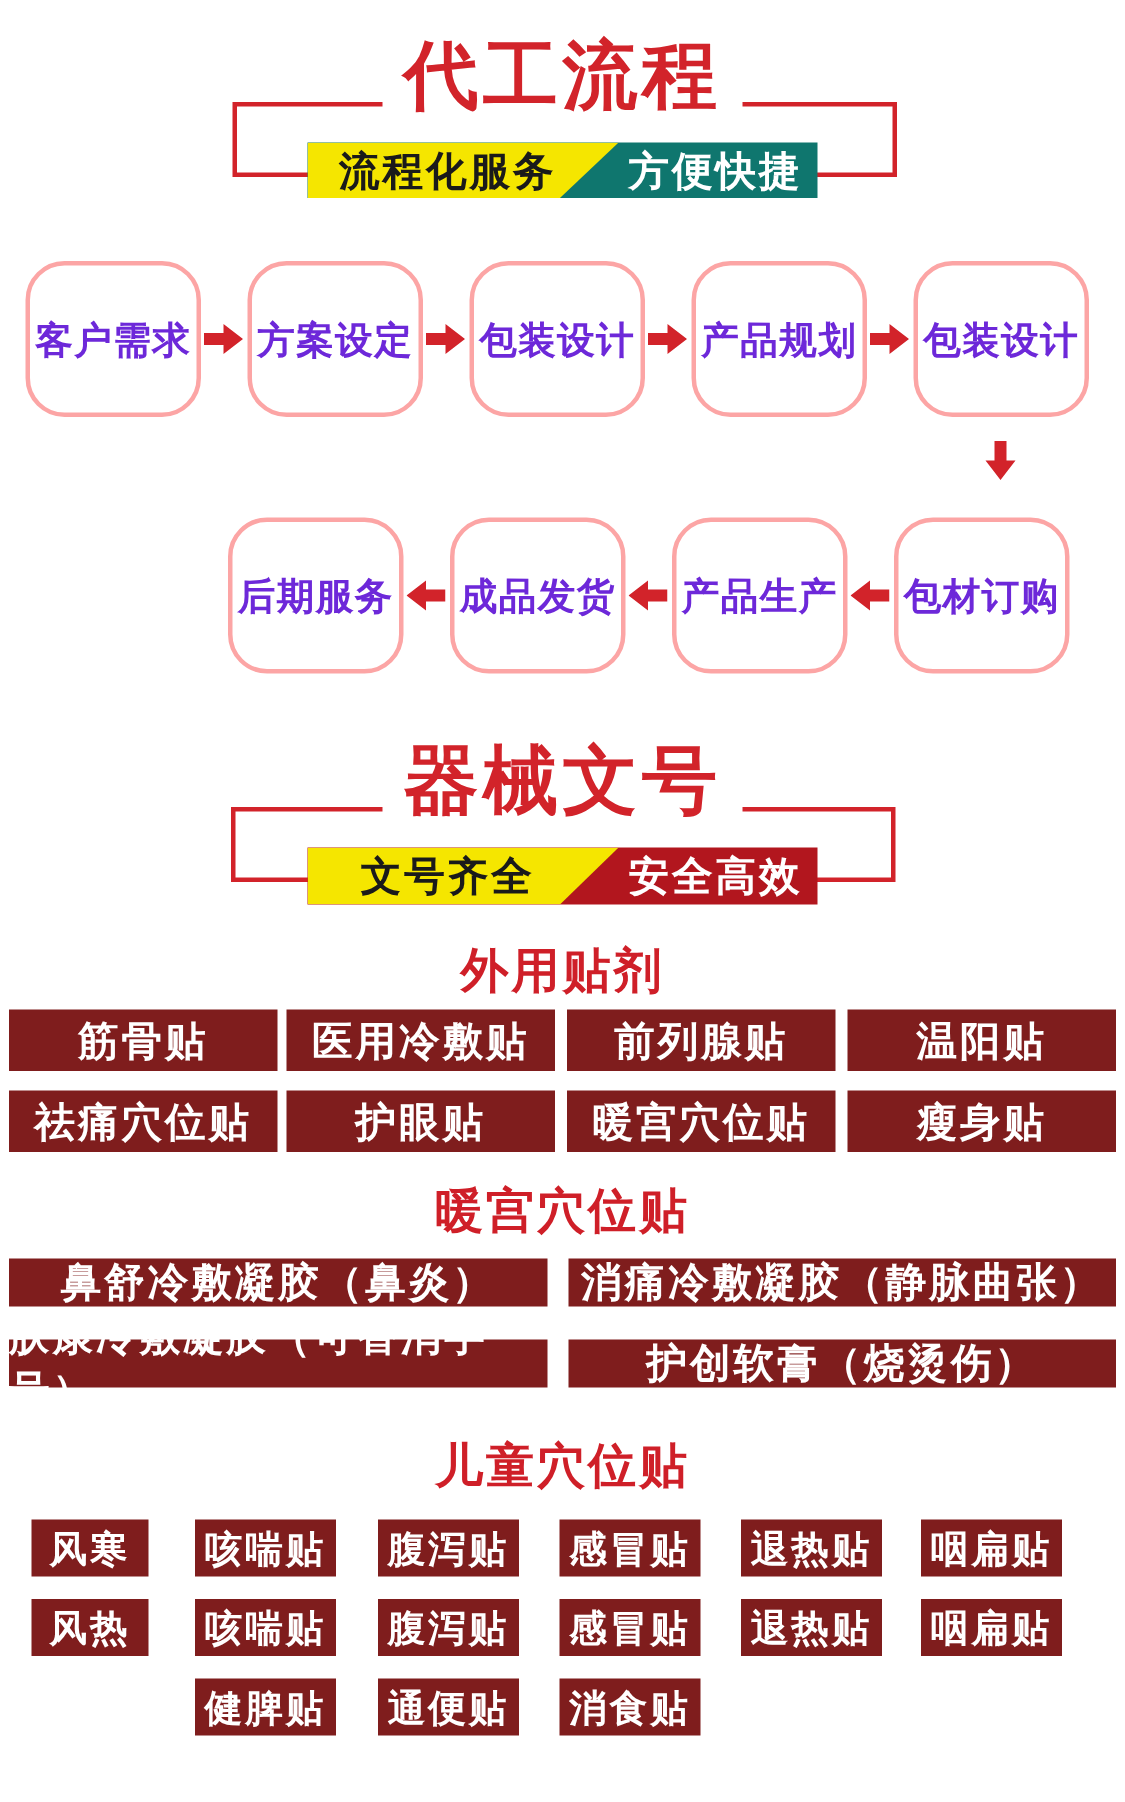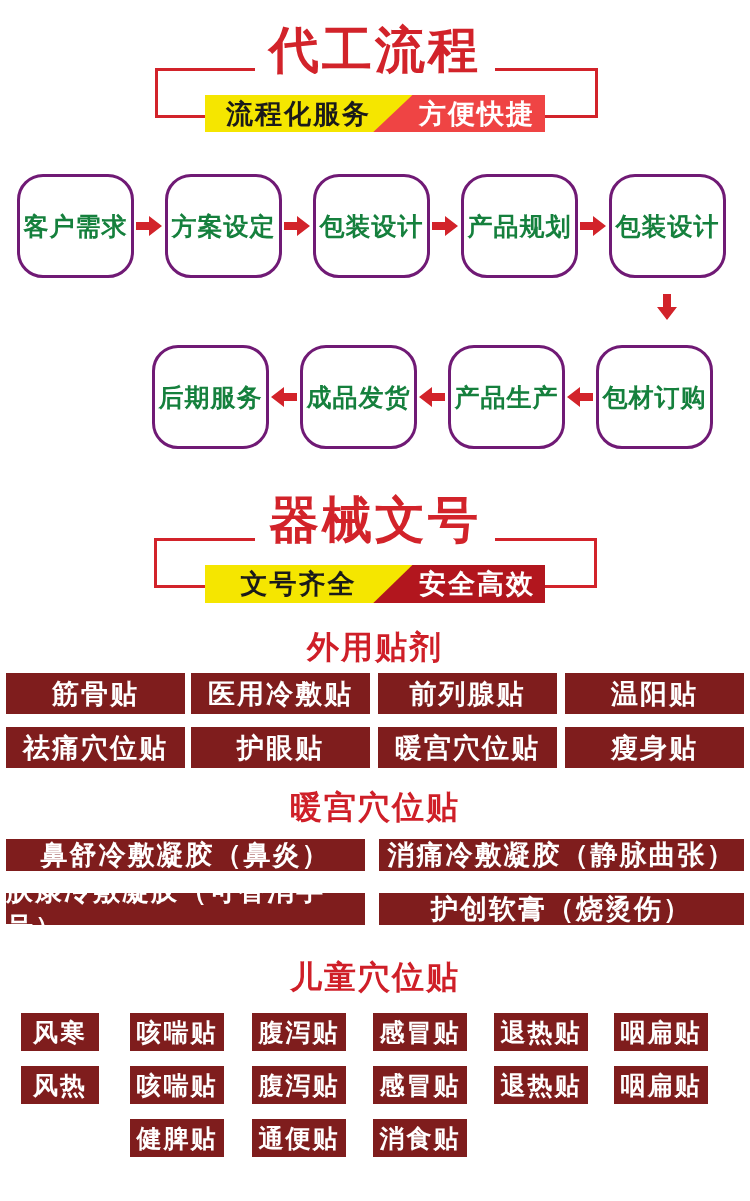--- a/index.html
+++ b/index.html
@@ -12,37 +12,37 @@
   .sec-title span{
     display:inline-block;background:#ffffff;padding:0 14px;
     font-size:50px;font-weight:bold;color:#d2232a;letter-spacing:3px;line-height:1.2;
   }
   .bracket{position:absolute;border:3px solid #d2232a;z-index:1;}
   .bk1{left:155px;top:68px;width:437px;height:44px;}
   .bk2{left:154px;top:538px;width:437px;height:44px;}
   .t1{top:20px;}
   .t2{top:490px;}
   .banner{position:absolute;left:205px;width:340px;z-index:2;}
-  .bn1{top:95px;height:37px;background:#ef4444;}
+  .bn1{top:95px;height:37px;background:#0f766e;}
   .bn2{top:565px;height:38px;background:#b2161e;}
   .banner .yellow{
     position:absolute;left:0;top:0;width:100%;height:100%;
     background:#f5e600;clip-path:polygon(0 0,61% 0,49.5% 100%,0 100%);
   }
   .banner .bn-left,.banner .bn-right{
     position:absolute;top:0;height:100%;display:flex;align-items:center;justify-content:center;
     font-weight:bold;font-size:27px;letter-spacing:2px;
   }
   .banner .bn-left{left:0;width:55%;color:#1a1a1a;}
   .banner .bn-right{right:0;width:40%;color:#ffffff;}
   
   .fbox{
-    position:absolute;width:111px;height:98px;border:3px solid #701a75;border-radius:26px;
+    position:absolute;width:111px;height:98px;border:3px solid #fca5a5;border-radius:26px;
     display:flex;align-items:center;justify-content:center;
-    color:#15803d;font-weight:bold;font-size:25px;letter-spacing:1px;background:#fff;
+    color:#6d28d9;font-weight:bold;font-size:25px;letter-spacing:1px;background:#fff;
   }
   .r1{top:174px;} .r2{top:345px;}
   .r1b1{left:17px;} .r1b2{left:165px;} .r1b3{left:313px;} .r1b4{left:461px;} .r1b5{left:609px;}
   .r2b1{left:152px;} .r2b2{left:300px;} .r2b3{left:448px;} .r2b4{left:596px;}
   .arrow{position:absolute;width:26px;height:22px;}
   .arrow svg{display:block;width:26px;height:22px;fill:#d2232a;}
   .ar1{top:215px;} .ar2{top:386px;}
   .a1{left:136px;} .a2{left:284px;} .a3{left:432px;} .a4{left:580px;}
   .al1{left:271px;} .al2{left:419px;} .al3{left:567px;}
   .arrow-left svg{transform:rotate(180deg);}

